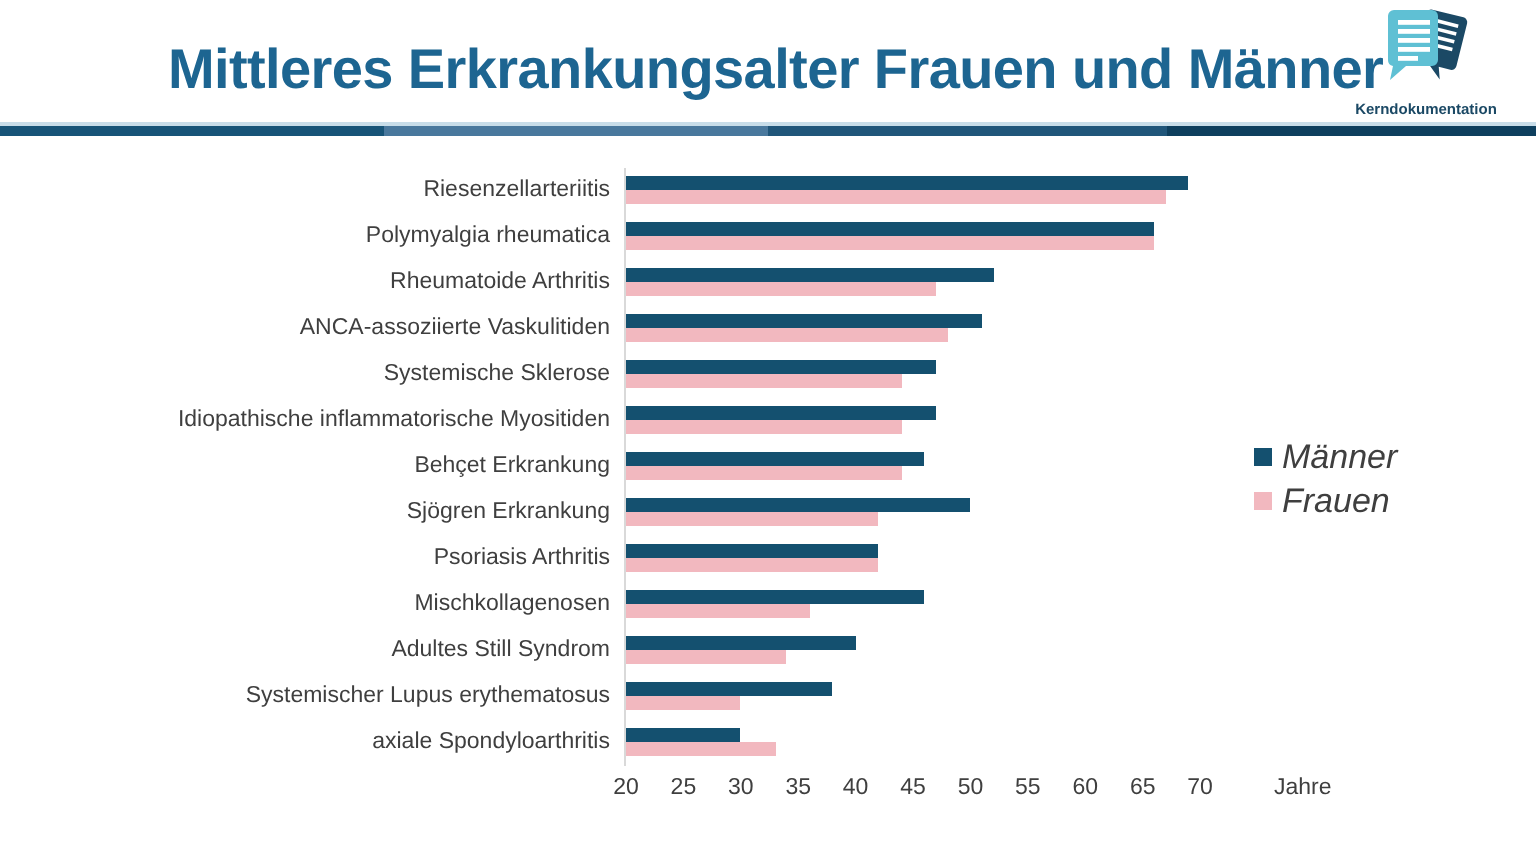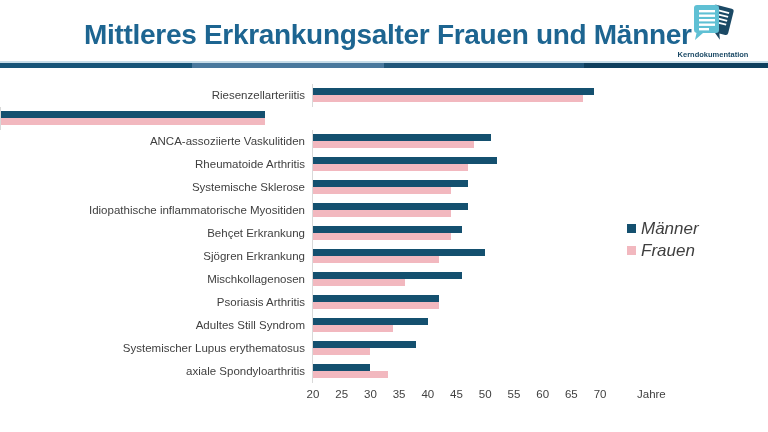--- a/index.html
+++ b/index.html
@@ -69,37 +69,38 @@
 
 <div class="chart-rows">
     <div class="row">
       <div class="row-label">Riesenzellarteriitis</div>
       <div class="bars">
         <div class="bar bar-0" style="width: 91.93%; background: rgb(20, 80, 111);"></div>
         <div class="bar bar-1" style="width: 88.18%; background: rgb(242, 184, 191);"></div>
       </div>
     </div>
     <div class="row">
+      <div class="row-label">Polymyalgia rheumatica</div>
       <div class="bars">
         <div class="bar bar-0" style="width: 86.3%; background: rgb(20, 80, 111);"></div>
         <div class="bar bar-1" style="width: 86.3%; background: rgb(242, 184, 191);"></div>
+      </div>
+    </div>
+    <div class="row">
+      <div class="row-label">Rheumatoide Arthritis</div>
+      <div class="bars">
+        <div class="bar bar-0" style="width: 60.04%; background: rgb(20, 80, 111);"></div>
+        <div class="bar bar-1" style="width: 50.66%; background: rgb(242, 184, 191);"></div>
       </div>
     </div>
     <div class="row">
       <div class="row-label">ANCA-assoziierte Vaskulitiden</div>
       <div class="bars">
         <div class="bar bar-0" style="width: 58.16%; background: rgb(20, 80, 111);"></div>
         <div class="bar bar-1" style="width: 52.53%; background: rgb(242, 184, 191);"></div>
-      </div>
-    </div>
-    <div class="row">
-      <div class="row-label">Rheumatoide Arthritis</div>
-      <div class="bars">
-        <div class="bar bar-0" style="width: 60.04%; background: rgb(20, 80, 111);"></div>
-        <div class="bar bar-1" style="width: 50.66%; background: rgb(242, 184, 191);"></div>
       </div>
     </div>
     <div class="row">
       <div class="row-label">Systemische Sklerose</div>
       <div class="bars">
         <div class="bar bar-0" style="width: 50.66%; background: rgb(20, 80, 111);"></div>
         <div class="bar bar-1" style="width: 45.03%; background: rgb(242, 184, 191);"></div>
       </div>
     </div>
     <div class="row">
@@ -117,31 +118,31 @@
       </div>
     </div>
     <div class="row">
       <div class="row-label">Sjögren Erkrankung</div>
       <div class="bars">
         <div class="bar bar-0" style="width: 56.29%; background: rgb(20, 80, 111);"></div>
         <div class="bar bar-1" style="width: 41.28%; background: rgb(242, 184, 191);"></div>
       </div>
     </div>
     <div class="row">
+      <div class="row-label">Psoriasis Arthritis</div>
+      <div class="bars">
+        <div class="bar bar-0" style="width: 41.28%; background: rgb(20, 80, 111);"></div>
+        <div class="bar bar-1" style="width: 41.28%; background: rgb(242, 184, 191);"></div>
+      </div>
+    </div>
+    <div class="row">
       <div class="row-label">Mischkollagenosen</div>
       <div class="bars">
         <div class="bar bar-0" style="width: 48.78%; background: rgb(20, 80, 111);"></div>
         <div class="bar bar-1" style="width: 30.02%; background: rgb(242, 184, 191);"></div>
-      </div>
-    </div>
-    <div class="row">
-      <div class="row-label">Psoriasis Arthritis</div>
-      <div class="bars">
-        <div class="bar bar-0" style="width: 41.28%; background: rgb(20, 80, 111);"></div>
-        <div class="bar bar-1" style="width: 41.28%; background: rgb(242, 184, 191);"></div>
       </div>
     </div>
     <div class="row">
       <div class="row-label">Adultes Still Syndrom</div>
       <div class="bars">
         <div class="bar bar-0" style="width: 37.52%; background: rgb(20, 80, 111);"></div>
         <div class="bar bar-1" style="width: 26.27%; background: rgb(242, 184, 191);"></div>
       </div>
     </div>
     <div class="row">

